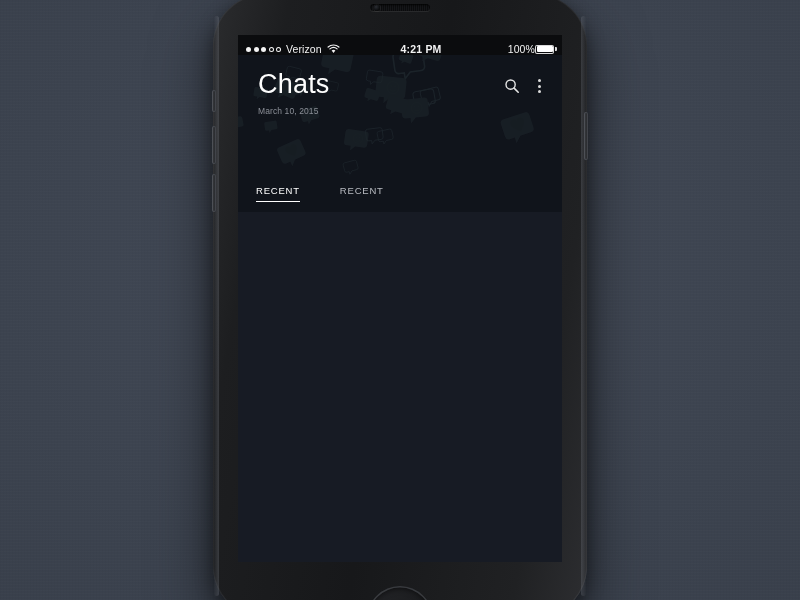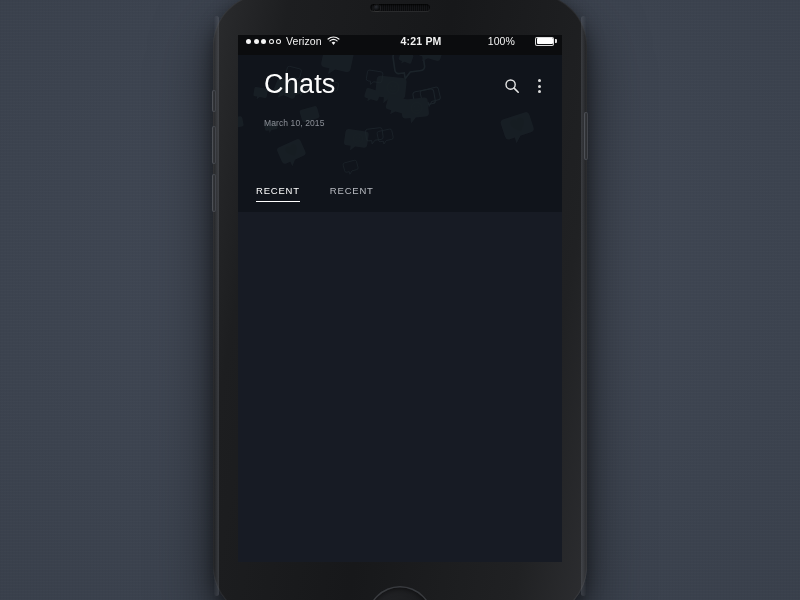--- a/index.html
+++ b/index.html
@@ -82,29 +82,29 @@
     width:324px; height:527px;
     background:#171b24;
     overflow:hidden;
     box-shadow:inset 0 0 0 1px rgba(0,0,0,.6);
   }
 
   
   #status-bar{
     height:20px;
     background:#0b0c0e;
-    display:flex; align-items:flex-start;
+    display:flex; align-items:flex-end;
     padding:0 8px;
     color:#f2f2f2;
     font-size:10.5px;
     letter-spacing:.1px;
   }
   .sb-left{ display:flex; align-items:center; gap:5px; flex:1; }
   .sb-center{ display:flex; align-items:center; justify-content:center; flex:0 0 auto; }
-  .sb-right{ display:flex; align-items:center; justify-content:flex-end; gap:20px; flex:1; }
+  .sb-right{ display:flex; align-items:center; justify-content:flex-end; gap:0; flex:1; }
   .dots{ display:flex; align-items:center; gap:2.5px; }
   .dot{ width:5px; height:5px; border-radius:50%; }
   .dot.on{ background:#f4f4f4; }
   .dot.off{ background:transparent; box-shadow:inset 0 0 0 1px #f4f4f4; }
   .carrier{ font-size:10.5px; }
   .time{ font-size:10.5px; font-weight:bold; letter-spacing:.2px;margin-left:42px; }
   .pct{ font-size:10.5px; }
   .battery{
     width:19px; height:9px; border-radius:2px;
     box-shadow:inset 0 0 0 1px rgba(255,255,255,.85);
@@ -118,37 +118,37 @@
 
   
   #app-header{
     position:relative;
     height:157px;
     background:#10141b;
     overflow:hidden;
   }
   #bubble-pattern{ position:absolute; inset:0; opacity:.5; }
 
-  #header-content{ position:relative; z-index:2; padding:16px 18px 0 26px; }
+  #header-content{ position:relative; z-index:2; padding:16px 18px 0 20px; }
   #title-row{ display:flex; align-items:flex-start; }
   #page-title{
     color:#fdfdfd; font-size:27px; font-weight:300;
     letter-spacing:.2px; line-height:1; flex:1;
   }
   #header-actions{ display:flex; align-items:center; gap:15px; padding-top:6px; }
   .hicon{ cursor:pointer; display:block; }
   #overflow-menu{ display:flex; flex-direction:column; gap:2.5px; align-items:center; padding:2px 3px; cursor:pointer; }
   #overflow-menu span{ width:3px; height:3px; border-radius:50%; background:#dcdcdc; display:block; }
   #page-subtitle{
-    color:#8b8f97; font-size:8.5px; margin-top:20px; letter-spacing:.1px;
+    color:#8b8f97; font-size:8.5px; margin-top:8px; letter-spacing:.1px;
   }
 
   #tabs{
     position:absolute; left:18px; bottom:10px; z-index:2;
-    display:flex; gap:30px; align-items:flex-end;
+    display:flex; gap:40px; align-items:flex-end;
   }
   .tab{
     font-size:9.5px; letter-spacing:.8px;
     color:#b9bcc2; padding-bottom:5px; cursor:pointer;
     border-bottom:1.5px solid transparent;
   }
   .tab.active{ color:#ffffff; border-bottom-color:#ffffff; }
 
   
   #chat-list{

